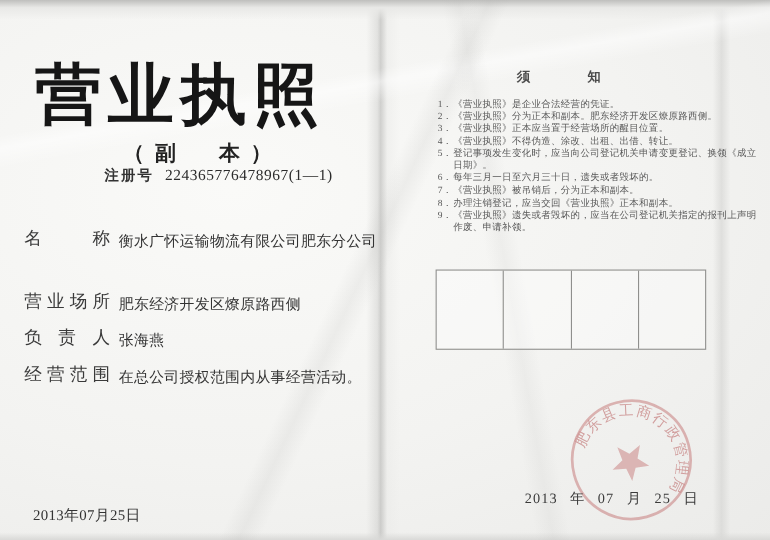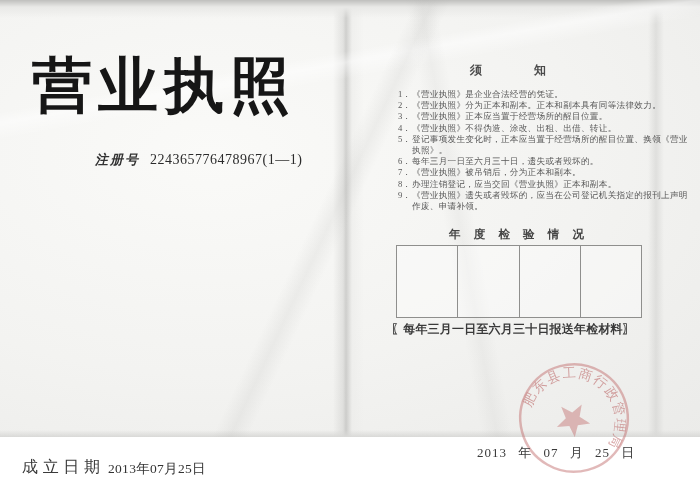--- a/index.html
+++ b/index.html
@@ -1,20 +1,20 @@
 <!DOCTYPE html>
 <html><head>
 <meta charset="utf-8">
 <style>
   * { margin:0; padding:0; box-sizing:border-box; }
   html,body { width:700px; height:491px; overflow:hidden; background:#ffffff; }
   body { font-family:"Liberation Sans", sans-serif; }
 
   .scan {
-    position:relative; width:700px; height:437px;
+    position:relative; width:700px; height:491px;
     background:
       linear-gradient(180deg, #bfbfbd 0px, #e9e9e7 7px, rgba(0,0,0,0) 18px),
       linear-gradient(0deg, #d9d9d7 0px, rgba(0,0,0,0) 7px),
       linear-gradient(90deg, rgba(0,0,0,0) 333px, rgba(190,190,188,0.35) 343px, rgba(160,160,158,0.45) 346px, rgba(235,235,233,0.6) 352px, rgba(0,0,0,0) 364px),
       linear-gradient(90deg, rgba(0,0,0,0) 648px, rgba(205,205,203,0.5) 656px, rgba(0,0,0,0) 664px),
       radial-gradient(ellipse at 30% 35%, #fafaf8 0%, #f3f3f1 55%, #ebebe9 100%);
     color:#2f2f2f;
   }
   
   .scan::before {
@@ -30,21 +30,21 @@
   
   .title {
     left:32px; top:46px; width:300px;
     font-size:60px; font-weight:900; letter-spacing:6px; color:#161616;
     font-family:"Liberation Sans", sans-serif;
   }
   .subtitle {
     left:112px; top:126px; font-size:19px; font-weight:700; letter-spacing:10px; color:#222;
   }
   .reg-line { left:95px; top:151px; font-size:13px; color:#333; }
-  .reg-label { font-weight:700; letter-spacing:2px; margin-right:10px;font-style:italic; }
+  .reg-label { font-weight:700; letter-spacing:2px; margin-right:10px; }
   .reg-number { font-family:"Liberation Serif", serif; font-size:14px; letter-spacing:0.5px; color:#2b2b2b; }
 
   .fields { left:22px; top:208px; width:330px; }
   .field-row { display:flex; align-items:flex-start; line-height:20px; margin-bottom:11px; }
   .field-row:first-child { margin-bottom:35px; }
   .field-label {
     display:inline-block; width:78px; flex:0 0 78px;
     font-size:16px; color:#3a3a3a; font-weight:500;
     text-align:justify; text-align-last:justify;
   }
@@ -85,82 +85,98 @@
     left:477px; top:444px; font-size:13px; color:#3a3a3a;
     font-family:"Liberation Serif", serif; word-spacing:7px; letter-spacing:1px;
   }
 </style>
 </head>
 <body>
 
 <div class="scan">
 
   <div class="abs title">营业执照</div>
+  <div class="abs subtitle">（副　本）</div>
 
   <div class="abs reg-line">
     <span class="reg-label">注册号</span><span class="reg-number">224365776478967(1—1)</span>
   </div>
 
+  <div class="abs fields">
+      <div class="field-row">
+      <span class="field-label">名称</span>
+      <span class="field-value">衡水广怀运输物流有限公司肥东分公司</span>
+    </div>
+      <div class="field-row">
+      <span class="field-label">营业场所</span>
+      <span class="field-value">肥东经济开发区燎原路西侧</span>
+    </div>
+      <div class="field-row">
+      <span class="field-label">负责人</span>
+      <span class="field-value">张海燕</span>
+    </div>
+      <div class="field-row">
+      <span class="field-label">经营范围</span>
+      <span class="field-value">在总公司授权范围内从事经营活动。</span>
+    </div>
+    </div>
 
   <div class="abs established">
-    <span class="field-label">成立日期</span>
     <span class="field-value">2013年07月25日</span>
   </div>
 
   <div class="abs notice-heading">须　知</div>
 
   <ol class="abs notice-list">
       <li class="notice-item">
       <span class="notice-num">1．</span>
       <span class="notice-text">《营业执照》是企业合法经营的凭证。</span>
     </li>
       <li class="notice-item">
       <span class="notice-num">2．</span>
-      <span class="notice-text">《营业执照》分为正本和副本。正本和副本具有同等法律效力。</span>
+      <span class="notice-text">《营业执照》分为正本和副本。肥东经济开发区燎原路西侧。</span>
     </li>
       <li class="notice-item">
       <span class="notice-num">3．</span>
       <span class="notice-text">《营业执照》正本应当置于经营场所的醒目位置。</span>
     </li>
       <li class="notice-item">
       <span class="notice-num">4．</span>
       <span class="notice-text">《营业执照》不得伪造、涂改、出租、出借、转让。</span>
     </li>
       <li class="notice-item">
       <span class="notice-num">5．</span>
-      <span class="notice-text">登记事项发生变化时，正本应当置于经营场所的醒目位置、换领《营业执照》。</span>
+      <span class="notice-text">登记事项发生变化时，应当向公司登记机关申请变更登记、换领《成立日期》。</span>
     </li>
       <li class="notice-item">
       <span class="notice-num">6．</span>
       <span class="notice-text">每年三月一日至六月三十日，遗失或者毁坏的。</span>
     </li>
       <li class="notice-item">
       <span class="notice-num">7．</span>
       <span class="notice-text">《营业执照》被吊销后，分为正本和副本。</span>
     </li>
       <li class="notice-item">
       <span class="notice-num">8．</span>
       <span class="notice-text">办理注销登记，应当交回《营业执照》正本和副本。</span>
     </li>
       <li class="notice-item">
       <span class="notice-num">9．</span>
       <span class="notice-text">《营业执照》遗失或者毁坏的，应当在公司登记机关指定的报刊上声明作废、申请补领。</span>
     </li>
     </ol>
 
-  <div class="abs inspection-heading">年 度 检 验 情 况</div>
 
   <div class="abs inspection-table">
     <div class="inspection-cell"></div>
     <div class="inspection-cell"></div>
     <div class="inspection-cell"></div>
     <div class="inspection-cell"></div>
   </div>
 
-  <div class="abs inspection-note">〖每年三月一日至六月三十日报送年检材料〗</div>
 
   <svg class="abs stamp" viewBox="0 0 120 120" xmlns="http://www.w3.org/2000/svg">
     <g transform="rotate(30 60 60)">
       <circle cx="60" cy="60" r="52" fill="none" stroke="#c06a6a" stroke-width="2.4" opacity="0.75"></circle>
       <path id="stampArc" d="M 20,76 A 42,42 0 1 1 100,76" fill="none"></path>
       <text font-size="13" fill="#b95f5f" letter-spacing="1.5" font-family="Liberation Serif, serif" opacity="0.9">
         <textPath href="#stampArc" startOffset="4">肥东县工商行政管理局</textPath>
       </text>
       <polygon points="60,45 64.1,56.3 76.2,56.7 66.7,64.2 70,75.8 60,69 50,75.8 53.3,64.2 43.8,56.7 55.9,56.3" fill="#c06a6a" opacity="0.7"></polygon>
     </g>

